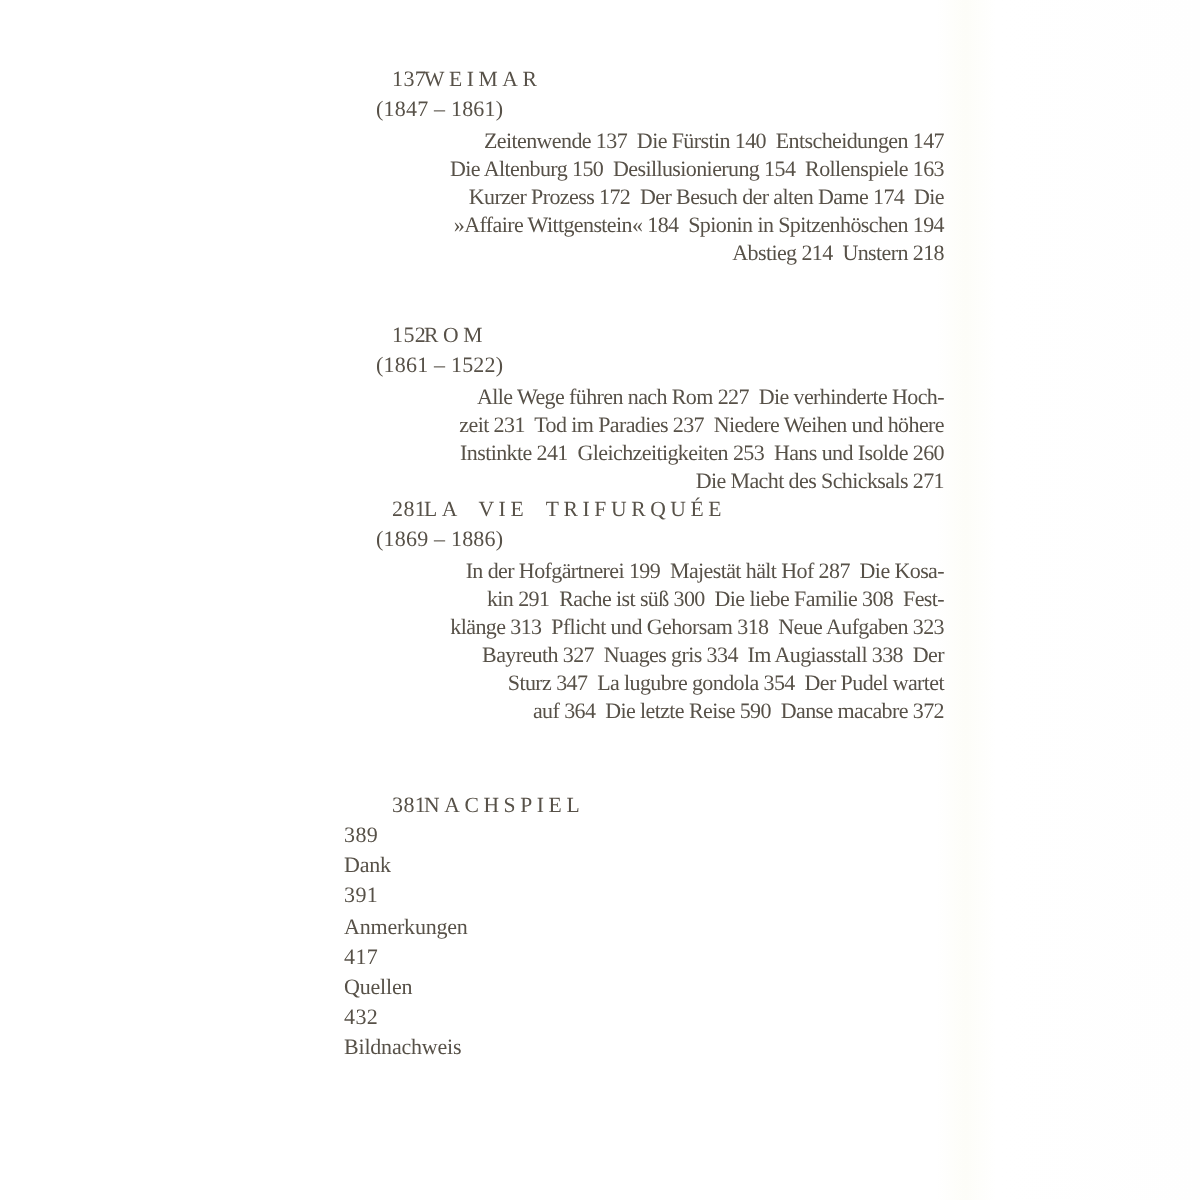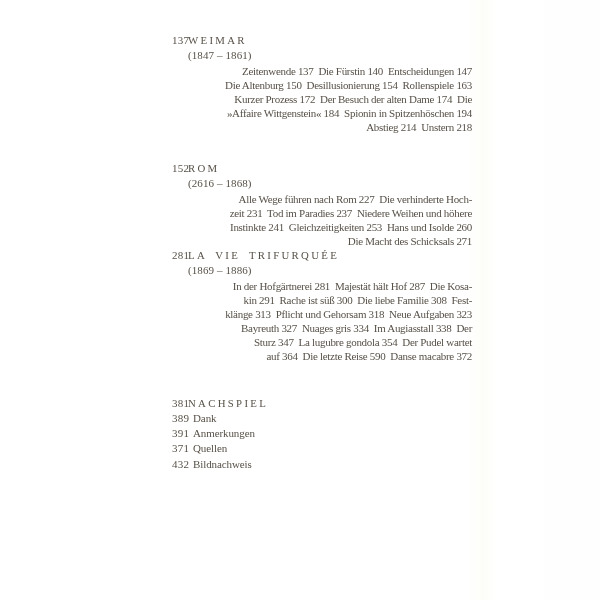--- a/index.html
+++ b/index.html
@@ -13,30 +13,30 @@
     background:linear-gradient(90deg,#ffffff 0%,#ffffff 78%,#fdfdf8 80.5%,#ffffff 83%,#fefefe 100%);
     color:#575148;
   }
   .toc-section,.backmatter{position:absolute;left:172px;width:300px;}
   .s1{top:33px;}
   .s2{top:161px;}
   .s3{top:248px;}
   .s4{top:396px;}
   .backmatter{top:411px;}
   .head{display:flex;line-height:14px;font-size:11px;}
-  .num{flex:none;width:16px;letter-spacing:.2px;}
+  .num{flex:none;width:16px;letter-spacing:.2px;margin-left:24px;}
   .title{letter-spacing:2.3px;word-spacing:4px;font-size:10.8px;}
   .date{margin:1px 0 0 16px;line-height:14px;font-size:11px;letter-spacing:.1px;font-family:Liberation Serif, serif;}
   .para{margin:2px 0 0 16px;}
   .line{
     line-height:14px;font-size:11px;letter-spacing:-0.3px;
     white-space:pre;
     text-align:right;
   }
-  .bm-row{display:flex;line-height:15.2px;font-size:11px;}
+  .bm-row{display:flex;line-height:15.2px;font-size:11px;flex-direction:column;}
   .bm-num{flex:none;width:21px;letter-spacing:.2px;}
   .bm-label{letter-spacing:-0.1px;}
 </style>
 </head>
 <body>
 
 <div class="page">
 
   <section class="toc-section s1">
     <div class="head">
@@ -51,37 +51,37 @@
       <div class="line">»Affaire Wittgenstein« 184  Spionin in Spitzenhöschen 194</div>
       <div class="line">Abstieg 214  Unstern 218</div>
     </div>
   </section>
 
   <section class="toc-section s2">
     <div class="head">
       <span class="num">152</span>
       <span class="title">ROM</span>
     </div>
-    <div class="date">(2616 – 1868)</div>
+    <div class="date">(1861 – 1522)</div>
     <div class="para">
       <div class="line">Alle Wege führen nach Rom 227  Die verhinderte Hoch-</div>
       <div class="line">zeit 231  Tod im Paradies 237  Niedere Weihen und höhere</div>
       <div class="line">Instinkte 241  Gleichzeitigkeiten 253  Hans und Isolde 260</div>
       <div class="line">Die Macht des Schicksals 271</div>
     </div>
   </section>
 
   <section class="toc-section s3">
     <div class="head">
       <span class="num">281</span>
       <span class="title">LA VIE TRIFURQUÉE</span>
     </div>
     <div class="date">(1869 – 1886)</div>
     <div class="para">
-      <div class="line">In der Hofgärtnerei 281  Majestät hält Hof 287  Die Kosa-</div>
+      <div class="line">In der Hofgärtnerei 199  Majestät hält Hof 287  Die Kosa-</div>
       <div class="line">kin 291  Rache ist süß 300  Die liebe Familie 308  Fest-</div>
       <div class="line">klänge 313  Pflicht und Gehorsam 318  Neue Aufgaben 323</div>
       <div class="line">Bayreuth 327  Nuages gris 334  Im Augiasstall 338  Der</div>
       <div class="line">Sturz 347  La lugubre gondola 354  Der Pudel wartet</div>
       <div class="line">auf 364  Die letzte Reise 590  Danse macabre 372</div>
     </div>
   </section>
 
   <section class="toc-section s4">
     <div class="head">
@@ -93,21 +93,21 @@
   <div class="backmatter">
     <div class="bm-row">
       <span class="bm-num">389</span>
       <span class="bm-label">Dank</span>
     </div>
     <div class="bm-row">
       <span class="bm-num">391</span>
       <span class="bm-label">Anmerkungen</span>
     </div>
     <div class="bm-row">
-      <span class="bm-num">371</span>
+      <span class="bm-num">417</span>
       <span class="bm-label">Quellen</span>
     </div>
     <div class="bm-row">
       <span class="bm-num">432</span>
       <span class="bm-label">Bildnachweis</span>
     </div>
   </div>
 
 </div>
 

